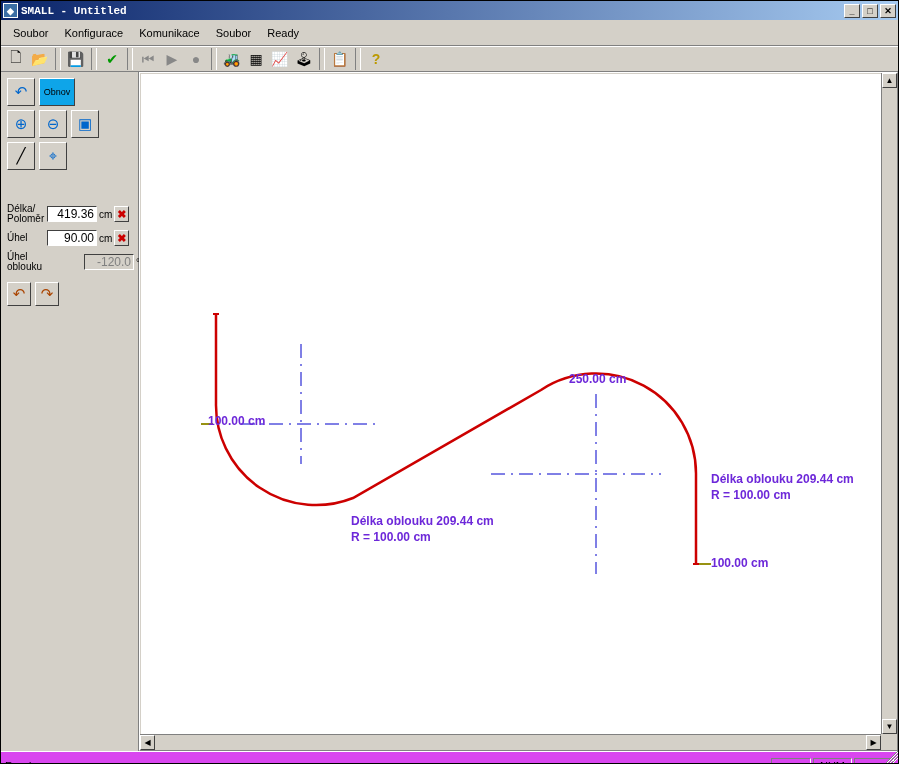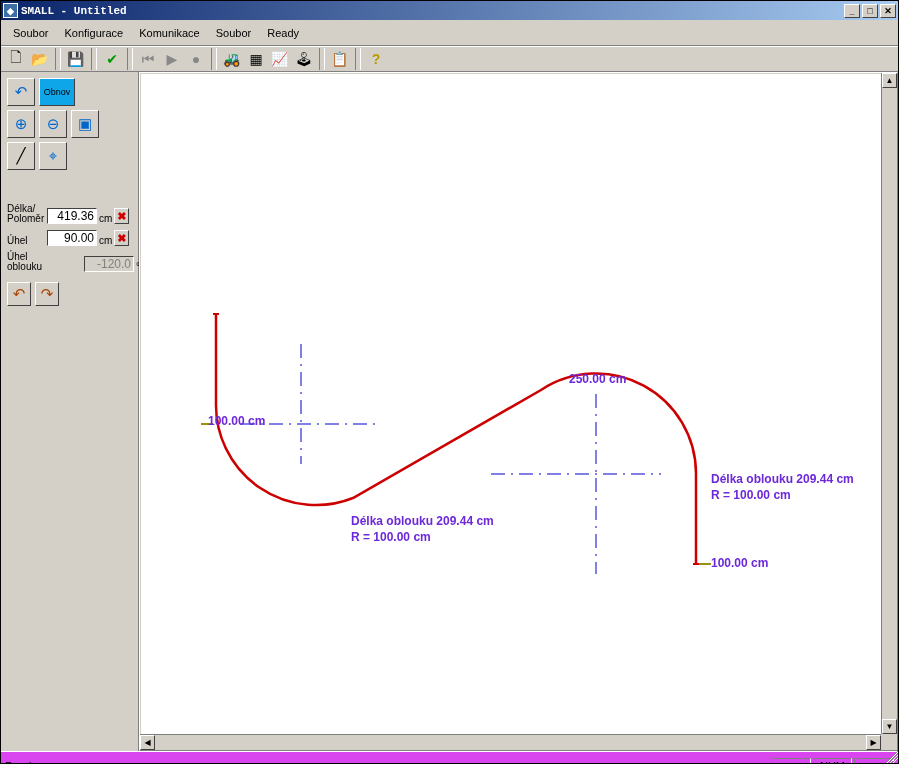--- a/index.html
+++ b/index.html
@@ -95,21 +95,21 @@
     font-size:15px;cursor:pointer;
   }
   .smallbtn {
     width:36px;height:28px;
     background:#0ea5e9;
     border-top:1px solid #fff;border-left:1px solid #fff;
     border-right:1px solid #404040;border-bottom:1px solid #404040;
     display:inline-flex;align-items:center;justify-content:center;
     font-size:9px;cursor:pointer;
   }
-  .proprow { display:flex; align-items:flex-end; margin:6px 0; gap:2px;}
+  .proprow { display:flex; align-items:center; margin:6px 0; gap:2px;}
   .proprow label { width:38px; font-size:10px; line-height:10px;}
   .proprow input {
     width:50px; height:16px; font-size:12px;
     border-top:1px solid #404040;border-left:1px solid #404040;
     border-right:1px solid #fff;border-bottom:1px solid #fff;
     background:#fff; text-align:right; padding:0 2px;
   }
   .proprow input.disabled { background:#d4d0c8; color:#808080;margin-left:40px;}
   .proprow .unit{font-size:10px;}
   .xbtn{

